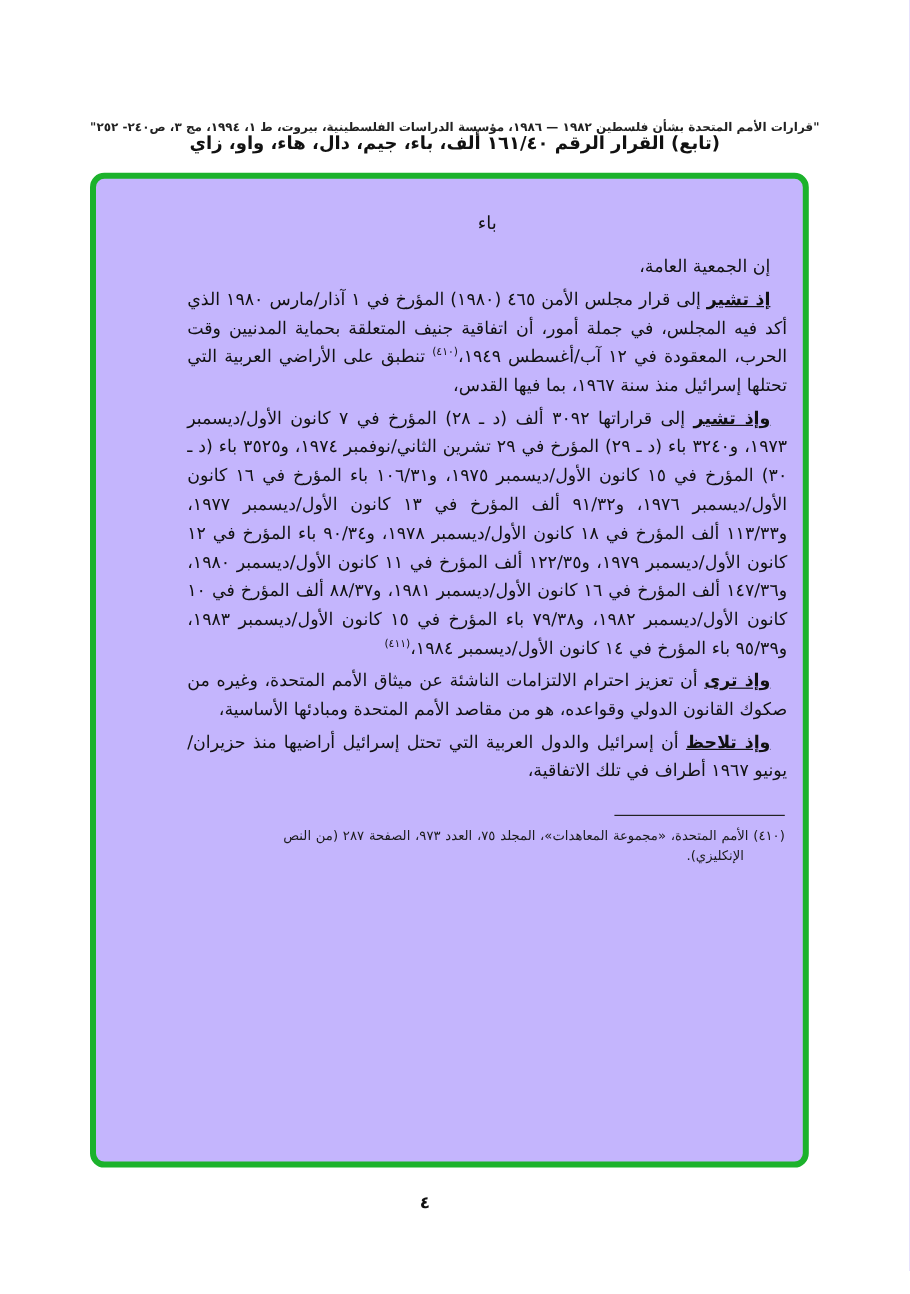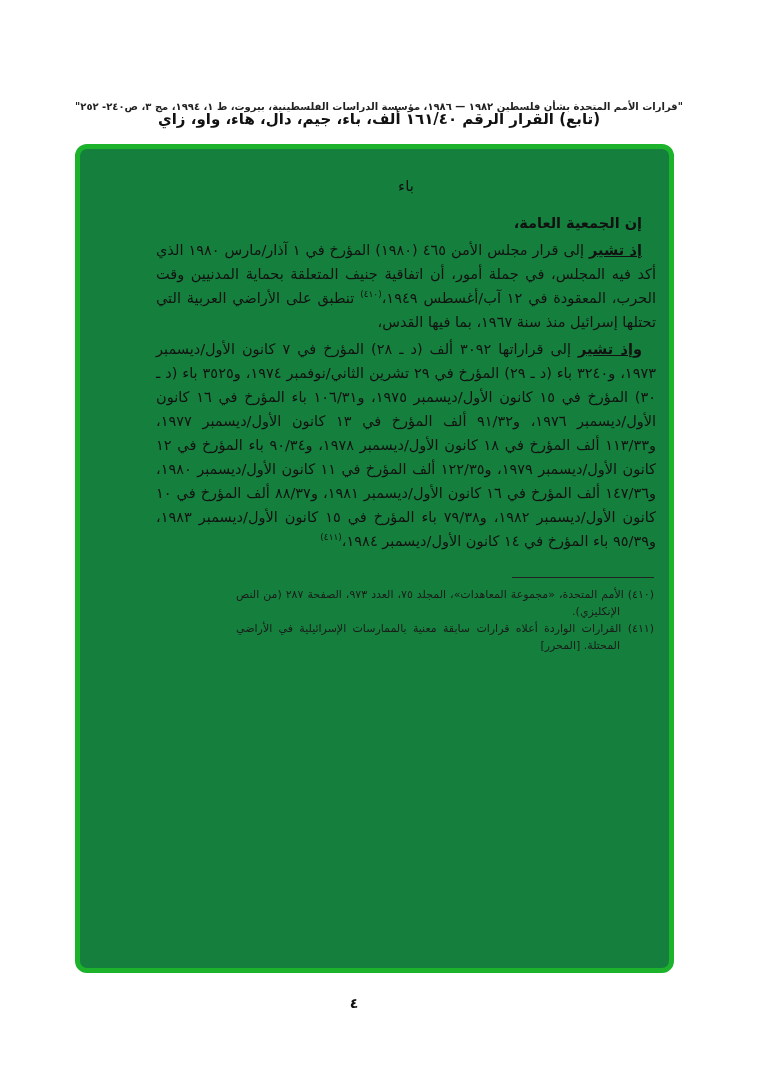--- a/index.html
+++ b/index.html
@@ -11,30 +11,30 @@
     position:absolute;top:72px;left:0;right:0;text-align:center;direction:rtl;
     font-size:15px;font-weight:bold;letter-spacing:0;margin-top:38px;
   }
   .hdr2{
     position:absolute;top:101px;left:0;right:0;text-align:center;direction:rtl;
     font-size:10px;font-weight:bold;color:#222;
   }
   .frame{
     position:absolute;left:75px;top:144px;width:599px;height:829px;
     border:5px solid #1cb22c;border-radius:12px;box-sizing:border-box;
-    background:#15803d;
+    background:#c4b5fd;
   }
   .content{
     position:absolute;top:28px;right:13px;width:500px;direction:rtl;
   }
   .section-label{
     text-align:center;font-size:15px;margin-bottom:16px;
   }
   .salutation{
-    font-weight:bold;font-size:14.5px;line-height:24px;text-indent:14px;margin-bottom:3px;
+    font-weight:normal;font-size:14.5px;line-height:24px;text-indent:14px;margin-bottom:3px;
   }
   .para{
     font-size:14.5px;line-height:24px;text-align:justify;text-indent:14px;margin:0 0 3px 0;
   }
   .para .lead{font-weight:bold;text-decoration:underline;}
   .para sup{font-size:9px;line-height:0;}
   .fnsep{
     width:142px;height:0;border-top:1.5px solid #222;
     margin:24px 2px 8px auto;
   }
@@ -55,22 +55,23 @@
 <div class="hdr1">(تابع) القرار الرقم ١٦١/٤٠ ألف، باء، جيم، دال، هاء، واو، زاي</div>
 <div class="hdr2">"قرارات الأمم المتحدة بشأن فلسطين ١٩٨٢ — ١٩٨٦، مؤسسة الدراسات الفلسطينية، بيروت، ط ١، ١٩٩٤، مج ٣، ص٢٤٠- ٢٥٢"</div>
 
 <div class="frame">
   <div class="content">
     <div class="section-label">باء</div>
     <div class="salutation">إن الجمعية العامة،</div>
     <div id="paragraphs">
         <div class="para"><span class="lead">إذ تشير</span><span class="text"> إلى قرار مجلس الأمن ٤٦٥ (١٩٨٠) المؤرخ في ١ آذار/مارس ١٩٨٠ الذي أكد فيه المجلس، في جملة أمور، أن اتفاقية جنيف المتعلقة بحماية المدنيين وقت الحرب، المعقودة في ١٢ آب/أغسطس ١٩٤٩،</span><sup class="sup">(٤١٠)</sup><span class="text"> تنطبق على الأراضي العربية التي تحتلها إسرائيل منذ سنة ١٩٦٧، بما فيها القدس،</span></div>
         <div class="para"><span class="lead">وإذ تشير</span><span class="text"> إلى قراراتها ٣٠٩٢ ألف (د ـ ٢٨) المؤرخ في ٧ كانون الأول/ديسمبر ١٩٧٣، و٣٢٤٠ باء (د ـ ٢٩) المؤرخ في ٢٩ تشرين الثاني/نوفمبر ١٩٧٤، و٣٥٢٥ باء (د ـ ٣٠) المؤرخ في ١٥ كانون الأول/ديسمبر ١٩٧٥، و١٠٦/٣١ باء المؤرخ في ١٦ كانون الأول/ديسمبر ١٩٧٦، و٩١/٣٢ ألف المؤرخ في ١٣ كانون الأول/ديسمبر ١٩٧٧، و١١٣/٣٣ ألف المؤرخ في ١٨ كانون الأول/ديسمبر ١٩٧٨، و٩٠/٣٤ باء المؤرخ في ١٢ كانون الأول/ديسمبر ١٩٧٩، و١٢٢/٣٥ ألف المؤرخ في ١١ كانون الأول/ديسمبر ١٩٨٠، و١٤٧/٣٦ ألف المؤرخ في ١٦ كانون الأول/ديسمبر ١٩٨١، و٨٨/٣٧ ألف المؤرخ في ١٠ كانون الأول/ديسمبر ١٩٨٢، و٧٩/٣٨ باء المؤرخ في ١٥ كانون الأول/ديسمبر ١٩٨٣، و٩٥/٣٩ باء المؤرخ في ١٤ كانون الأول/ديسمبر ١٩٨٤،</span><sup class="sup">(٤١١)</sup></div>
+        <div class="para"><span class="lead">وإذ ترى</span><span class="text"> أن تعزيز احترام الالتزامات الناشئة عن ميثاق الأمم المتحدة، وغيره من صكوك القانون الدولي وقواعده، هو من مقاصد الأمم المتحدة ومبادئها الأساسية،</span></div>
+        <div class="para"><span class="lead">وإذ تلاحظ</span><span class="text"> أن إسرائيل والدول العربية التي تحتل إسرائيل أراضيها منذ حزيران/يونيو ١٩٦٧ أطراف في تلك الاتفاقية،</span></div>
       </div>
     <div class="fnsep"></div>
     <div id="footnotes">
         <div class="footnote"><span class="fn-marker">(٤١٠)</span><span class="fn-text"> الأمم المتحدة، «مجموعة المعاهدات»، المجلد ٧٥، العدد ٩٧٣، الصفحة ٢٨٧ (من النص الإنكليزي).</span></div>
-        <div class="footnote"><span class="fn-marker">(٤١١)</span><span class="fn-text"> القرارات الواردة أعلاه قرارات سابقة معنية بالممارسات الإسرائيلية في الأراضي المحتلة. [المحرر]</span></div>
       </div>
   </div>
 </div>
 
 <div class="pagenum">٤</div>
 
 </body></html>

